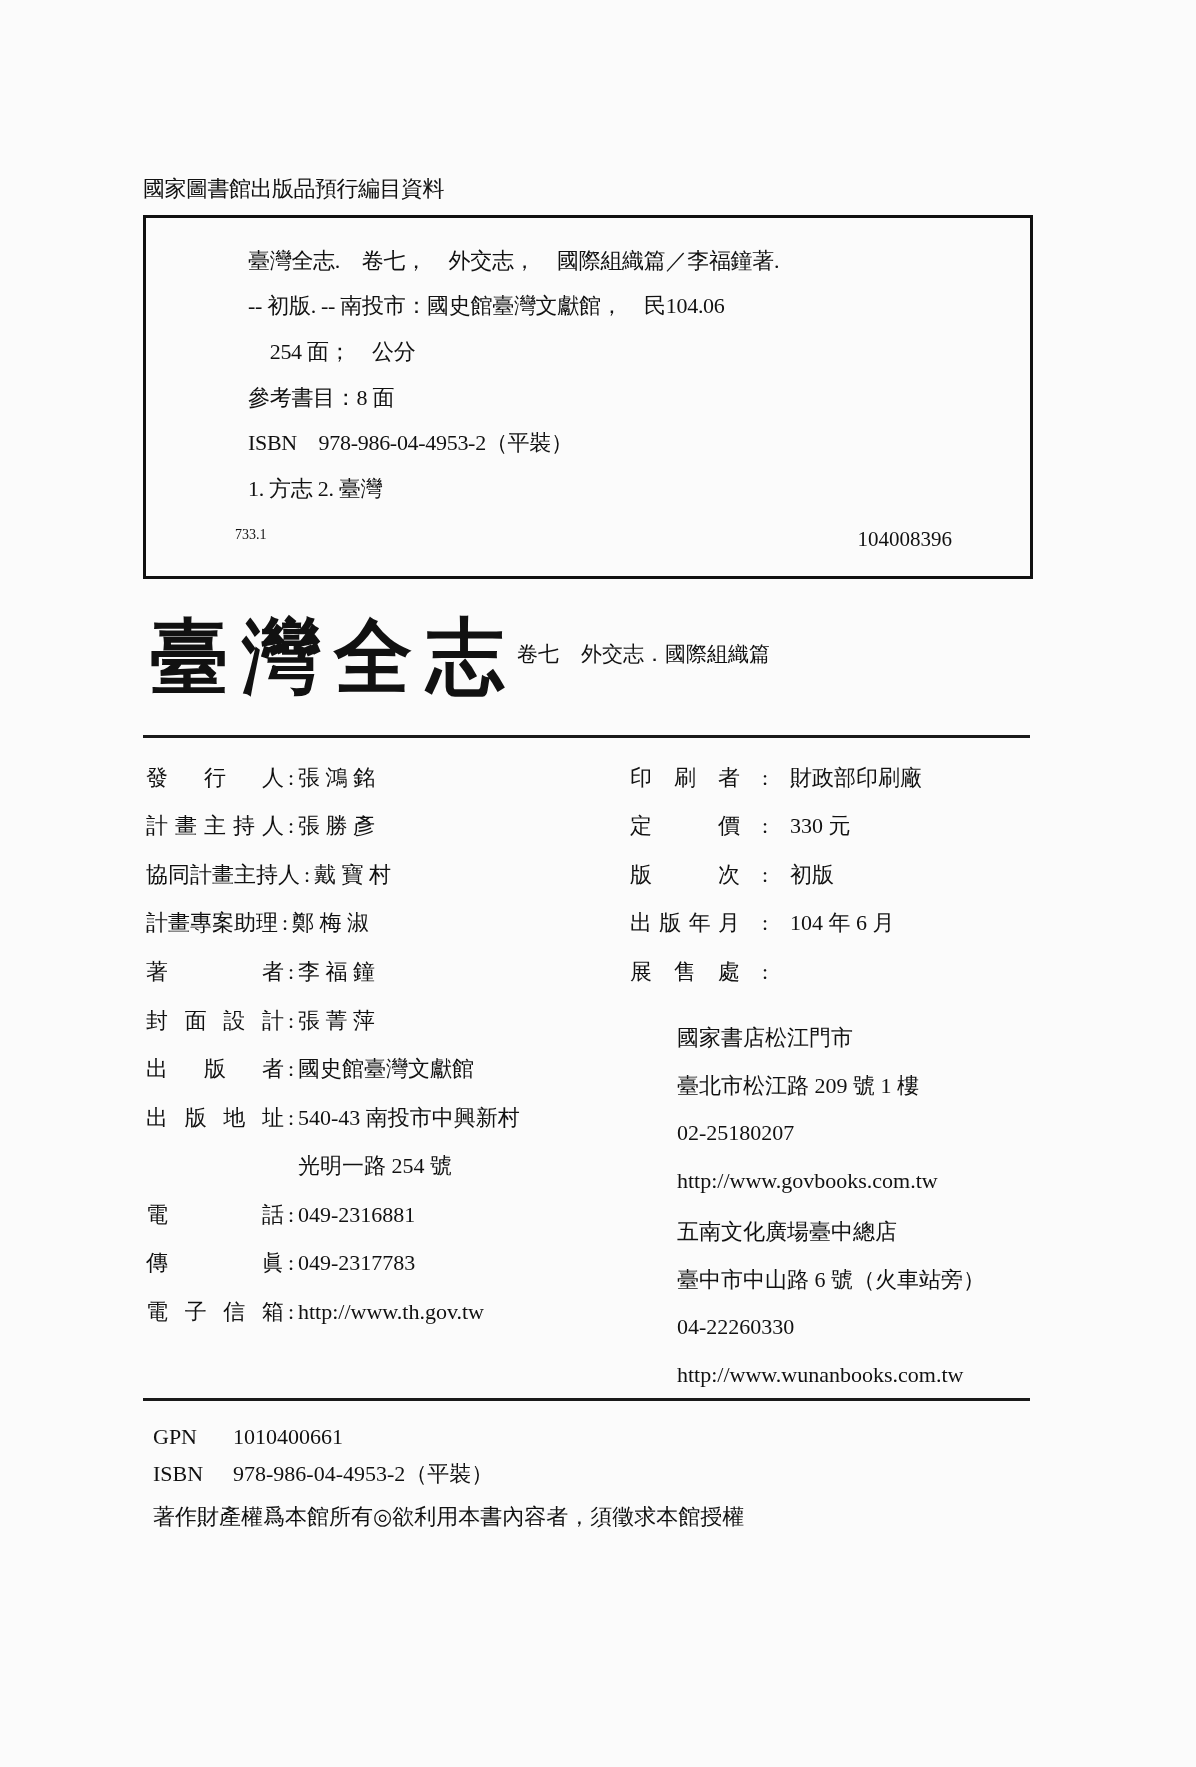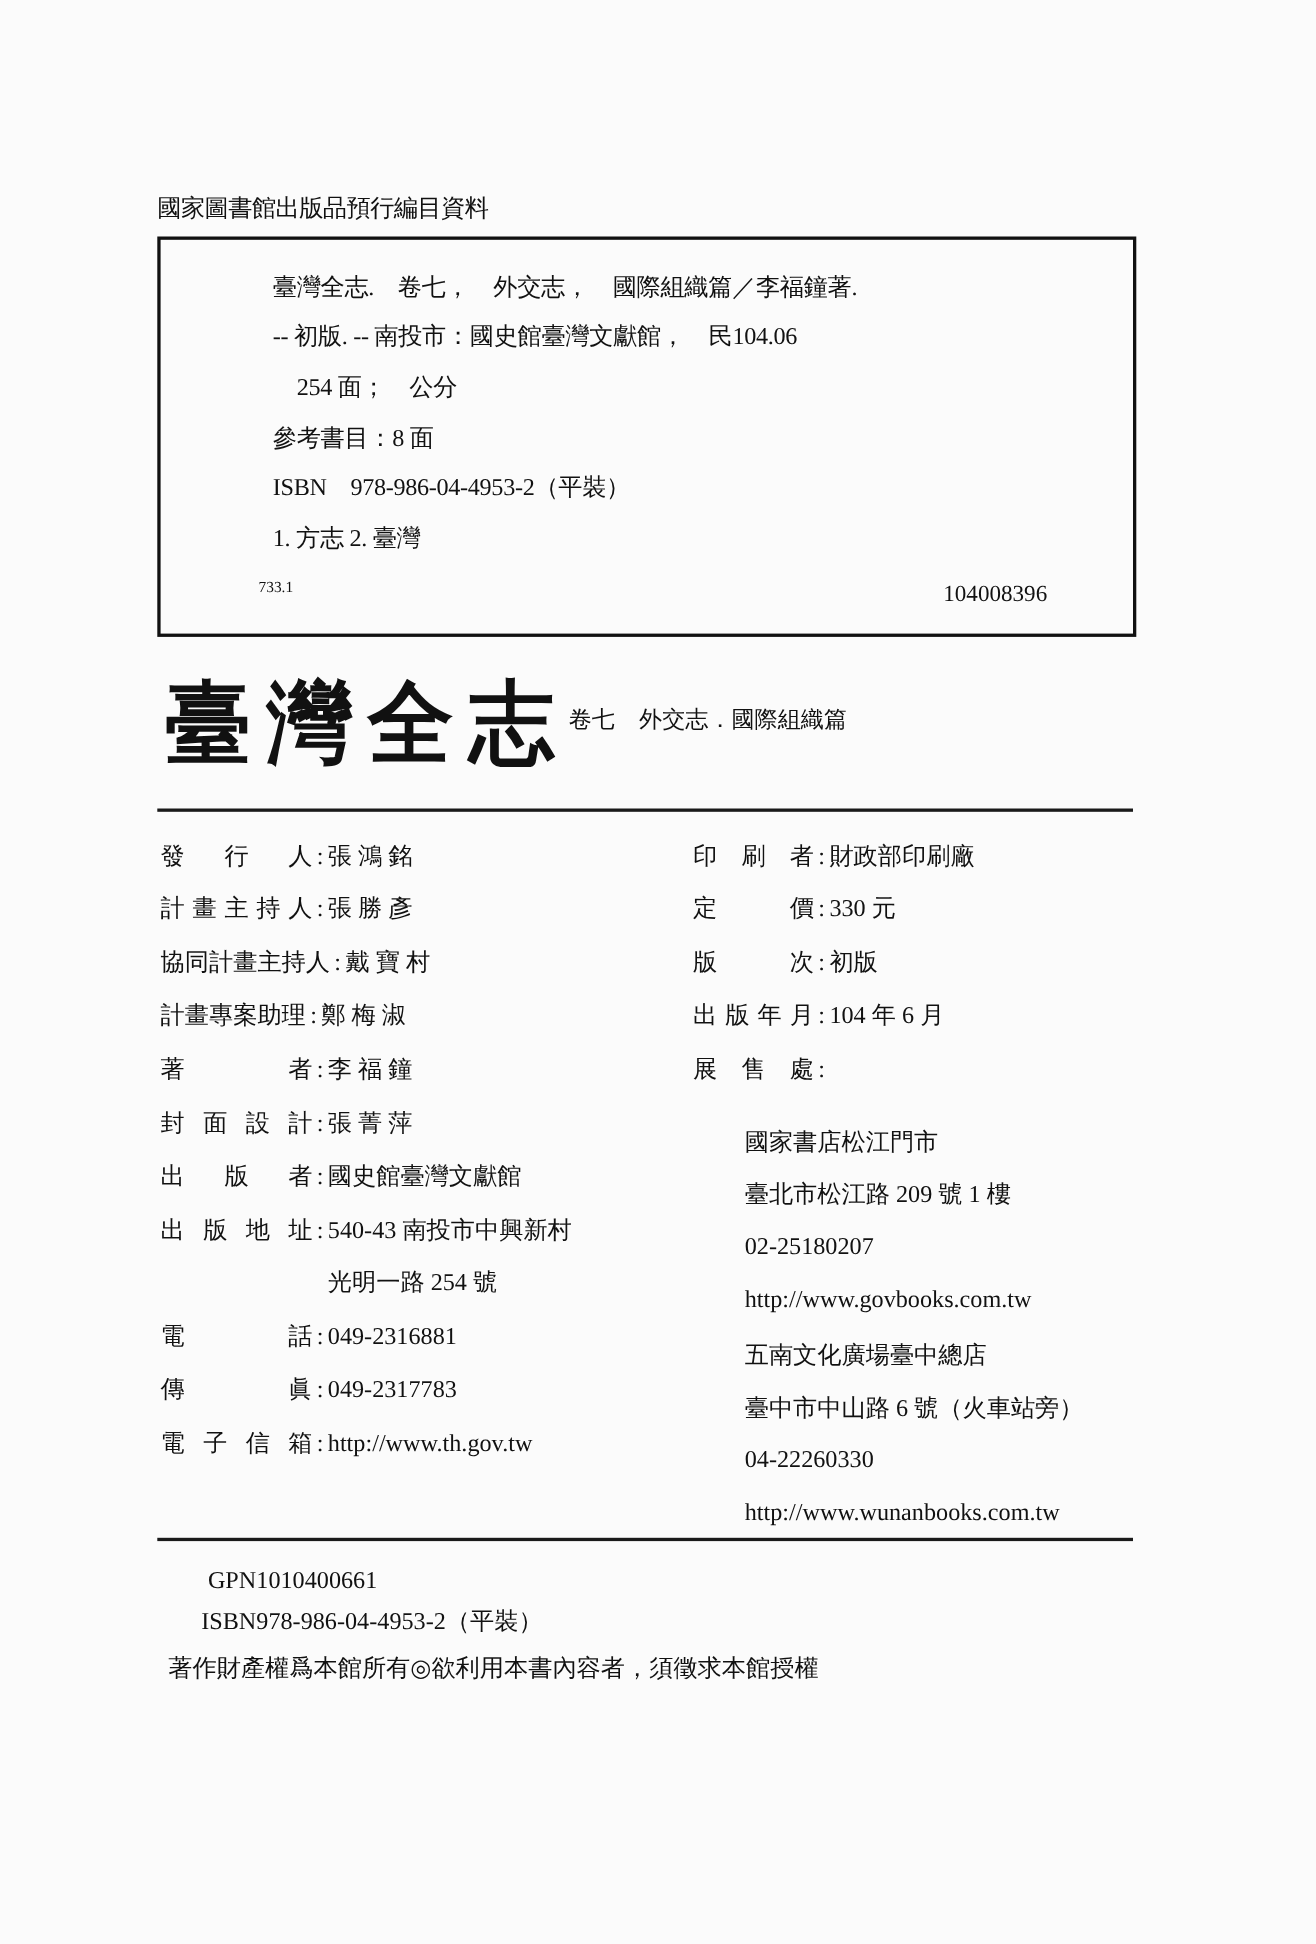--- a/index.html
+++ b/index.html
@@ -29,26 +29,26 @@
   .title-sub { left: 517px; top: 640px; font-size: 21px; }
   .title-sub .sep { display: inline-block; width: 22px; }
 
   .rule { position: absolute; left: 143px; width: 887px; height: 3px; background: #1a1a1a; }
 
   .row { position: absolute; font-size: 22px; display: flex; align-items: baseline; }
   .row .lbl { display: inline-block; width: 138px; text-align-last: justify; text-align: justify; }
   .row .colon { display: inline-block; width: 14px; text-align: center; }
   .row .val { letter-spacing: 0px; }
   .row.left { left: 146px; }
-  .row.right { left: 630px; }
+  .row.right { left: 630px; gap: 18px; }
   .row.right .lbl { width: 110px; }
 
   .sale { position: absolute; left: 677px; font-size: 22px; margin-top: 17px; }
   .bottom { position: absolute; left: 153px; font-size: 22px; }
-  .bottom .k { display: inline-block; width: 80px; text-align: right; }
+  .bottom .k { display: inline-block; width: 80px; }
 </style>
 </head>
 <body>
 
 <div class="abs cip-header">國家圖書館出版品預行編目資料</div>
 
 <div class="abs cip-box">
   <div class="cip-line" style="top:28px">臺灣全志.　卷七，　外交志，　國際組織篇／李福鐘著.</div>
   <div class="cip-line" style="top:73px">-- 初版. -- 南投市：國史館臺灣文獻館，　民104.06</div>
   <div class="cip-line" style="top:119px">　254 面；　公分</div>

